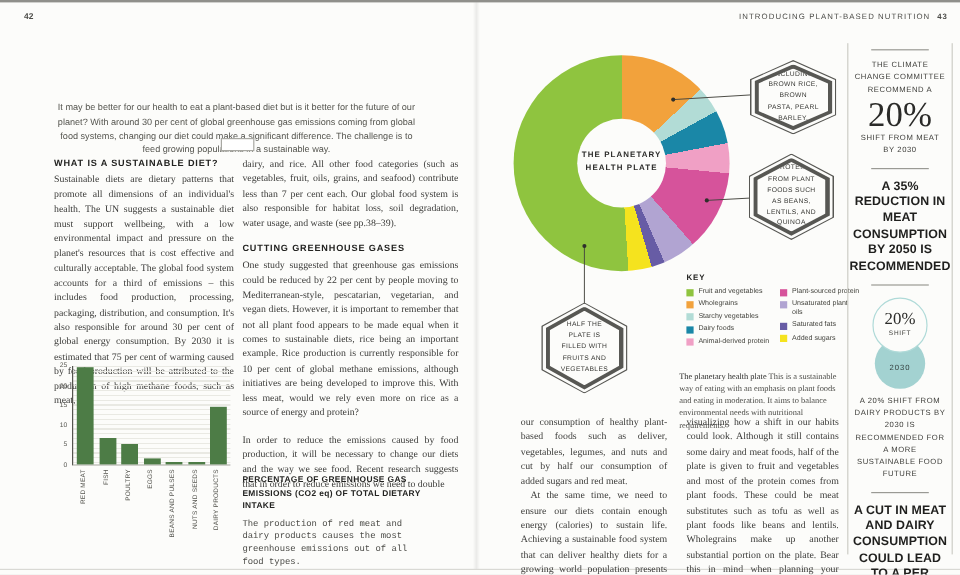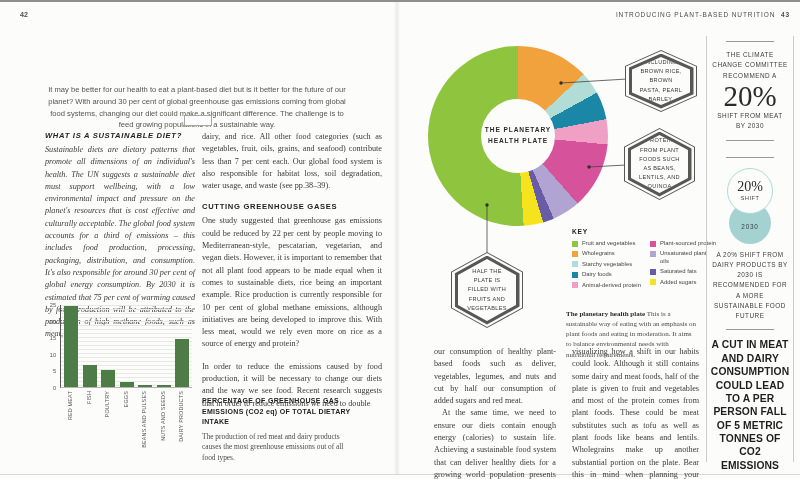--- a/index.html
+++ b/index.html
@@ -14,41 +14,41 @@
   .rheader .rpn{font-weight:bold;margin-left:3px;}
 
   .title{position:absolute;left:37px;top:36px;width:320px;margin:0;text-align:center;
          font-family:"Liberation Serif",serif;font-weight:normal;font-size:17px;line-height:1.25;
          letter-spacing:1.6px;color:#232321;}
   .intro{position:absolute;left:47px;top:84px;width:300px;margin:0;text-align:center;
          font-size:7.6px;line-height:1.55;color:#55554f;}
   .ornament{position:absolute;left:184px;top:115px;width:26px;height:9px;border:1px solid #a8a8a2;background:#fff;}
 
   .col{position:absolute;top:131px;}
-  .col1{left:45px;width:150px;font-style:italic;}
+  .col1{left:45px;width:150px;}
   .col2{left:202px;width:180px;}
   .col h2{margin:0 0 4px 0;font-size:7.6px;font-weight:bold;letter-spacing:0.7px;color:#232321;}
   .col p{margin:0 0 10px 0;font-family:"Liberation Serif",serif;font-size:8.2px;line-height:1.5;
          color:#3b3b39;text-align:justify;}
 
   
   .bar-yaxis{position:absolute;left:40px;top:305px;width:16px;height:83px;}
   .bar-yaxis .ytick{position:absolute;right:0;font-size:5.6px;color:#55554f;}
   .bar-plot{position:absolute;left:60px;top:305px;width:132px;height:83px;
             border-left:1px solid #55554f;border-bottom:1px solid #b5b5af;
             background:repeating-linear-gradient(to bottom,#e9e9e3 0,#e9e9e3 1px,transparent 1px,transparent 4px);
             display:flex;justify-content:space-between;align-items:flex-end;padding:0 3px;box-sizing:border-box;}
   .bar-col{position:relative;width:14px;height:100%;display:flex;align-items:flex-end;}
   .bar{width:100%;}
   .bar-label{position:absolute;top:calc(100% + 4px);left:50%;margin-left:-4px;
              writing-mode:vertical-rl;transform:rotate(180deg);
              font-size:5.4px;letter-spacing:0.2px;color:#55554f;white-space:nowrap;}
   .bar-caption{position:absolute;left:202px;top:396px;width:150px;}
   .bar-caption h3{margin:0 0 4px 0;font-size:7px;font-weight:bold;letter-spacing:0.3px;line-height:1.5;color:#232321;}
-  .bar-caption p{margin:0;font-family:Liberation Serif, serif;font-size:7.4px;line-height:1.45;color:#4a4a46;}
+  .bar-caption p{margin:0;font-family:Liberation Mono, monospace;font-size:7.4px;line-height:1.45;color:#4a4a46;}
 
   
   .pie{position:absolute;left:428px;top:46px;width:180px;height:180px;}
   .donut{position:absolute;inset:0;border-radius:50%;}
   .donut-hole{position:absolute;left:53px;top:53px;width:74px;height:74px;border-radius:50%;background:#fcfcfa;
               display:flex;flex-direction:column;align-items:center;justify-content:center;}
   .donut-hole span{font-size:6.6px;font-weight:bold;letter-spacing:0.9px;color:#2b2b29;line-height:1.6;}
 
   .connectors{position:absolute;left:0;top:0;width:800px;height:479px;pointer-events:none;}
 
@@ -66,21 +66,21 @@
   .key-cols{display:flex;gap:6px;}
   .key-col{display:flex;flex-direction:column;}
   .key-col1{width:72px;}
   .key-col2{width:66px;}
   .legend-row{display:flex;align-items:flex-start;gap:4px;margin-bottom:3px;}
   .swatch{flex:0 0 auto;width:6px;height:6px;margin-top:0.5px;}
   .legend-label{font-size:5.9px;line-height:1.25;color:#45453f;}
 
   .pie-caption{position:absolute;left:566px;top:302px;width:132px;
                font-family:"Liberation Serif",serif;font-size:7px;line-height:1.45;color:#4a4a46;}
-  .pie-caption b{font-weight:bold;color:#2b2b29;text-align:center;}
+  .pie-caption b{font-weight:normal;color:#2b2b29;text-align:center;}
 
   .col3{left:434px;top:346px;width:122px;}
   .col4{left:572px;top:346px;width:127px;}
   .col p.indent{text-indent:8px;margin-top:-10px;}
 
   
   .sidebar{position:absolute;left:706px;top:36px;width:88px;height:426px;
            border-left:1px solid #ccccc6;border-right:1px solid #ccccc6;
            display:flex;flex-direction:column;align-items:center;box-sizing:border-box;padding:0 5px;}
   .sb-divider{width:48px;border-top:1px solid #9a9a94;margin:8px 0;}
@@ -267,20 +267,21 @@
   <div class="col col4">
     <p>visualizing how a shift in our habits could look. Although it still contains some dairy and meat foods, half of the plate is given to fruit and vegetables and most of the protein comes from plant foods. These could be meat substitutes such as tofu as well as plant foods like beans and lentils. Wholegrains make up another substantial portion on the plate. Bear this in mind when planning your meals and you'll soon be eating a more sustainable diet.</p>
   </div>
 
   <aside class="sidebar">
     <div class="sb-divider" style="margin-top:5px"></div>
     <p class="sb-caps">THE CLIMATE CHANGE COMMITTEE RECOMMEND A</p>
     <div class="sb-big">20%</div>
     <p class="sb-caps">SHIFT FROM MEAT BY 2030</p>
     <div class="sb-divider"></div>
+    <p class="sb-bold">A 35% REDUCTION IN MEAT CONSUMPTION BY 2050 IS RECOMMENDED</p>
     <div class="sb-divider"></div>
     <div class="sb-circles">
       <div class="circ-ring">
         <span class="circ-big">20%</span>
         <span class="circ-small">SHIFT</span>
       </div>
       <div class="circ-fill">
         <span>2030</span>
       </div>
     </div>

